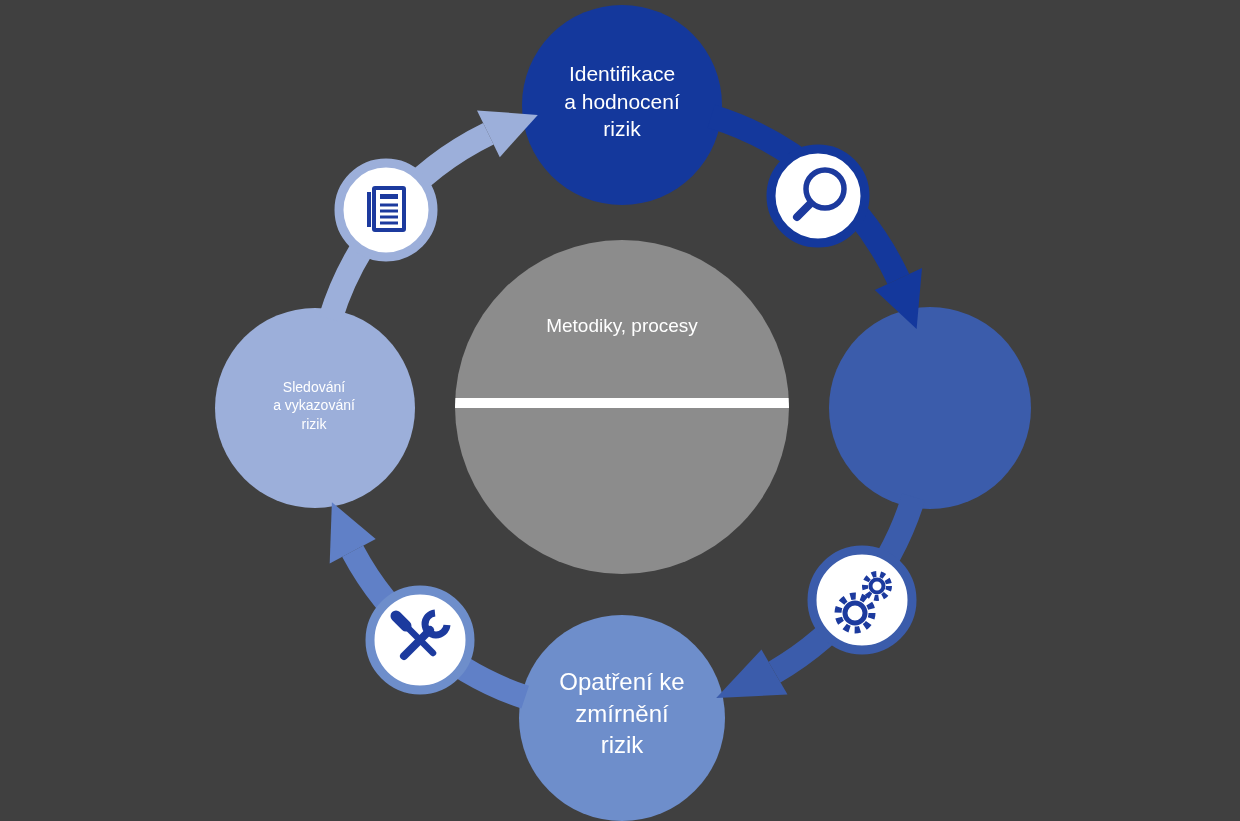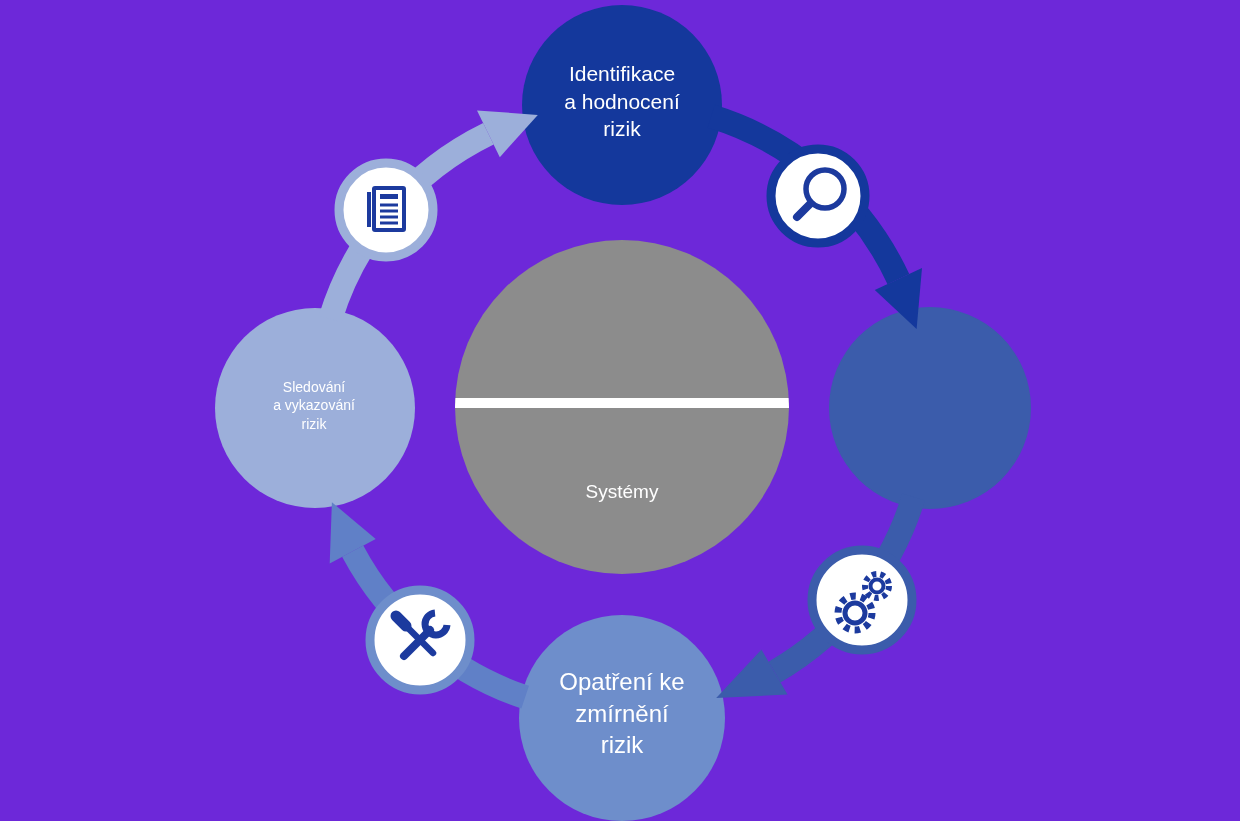--- a/index.html
+++ b/index.html
@@ -1,20 +1,20 @@
 <!DOCTYPE html>
 <html><head>
 <meta charset="utf-8">
 <style>
   html, body { margin: 0; padding: 0; background: #000; }
   .stage {
     position: relative;
     width: 1240px;
     height: 821px;
-    background: #6d28d9;
+    background: #404040;
     overflow: hidden;
     font-family: "Liberation Sans", sans-serif;
   }
   .stage svg { position: absolute; left: 0; top: 0; }
   .node-label {
     position: absolute;
     transform: translate(-50%, -50%);
     color: #ffffff;
     text-align: center;
     white-space: pre-line;
@@ -107,15 +107,15 @@
 
 
   <div class="node-label" style="left:622px; top:714px; font-size:24px; width:190px;">Opatření ke
 zmírnění
 rizik</div>
 
   <div class="node-label" style="left:314px; top:406px; font-size:14px; width:190px;">Sledování
 a vykazování
 rizik</div>
 
+  <div class="node-label" style="left:622px; top:326px; font-size:19px; width:280px;">Metodiky, procesy</div>
 
-  <div class="node-label" style="left:622px; top:492px; font-size:19px; width:280px;">Systémy</div>
 </div>
 
 </body></html>

